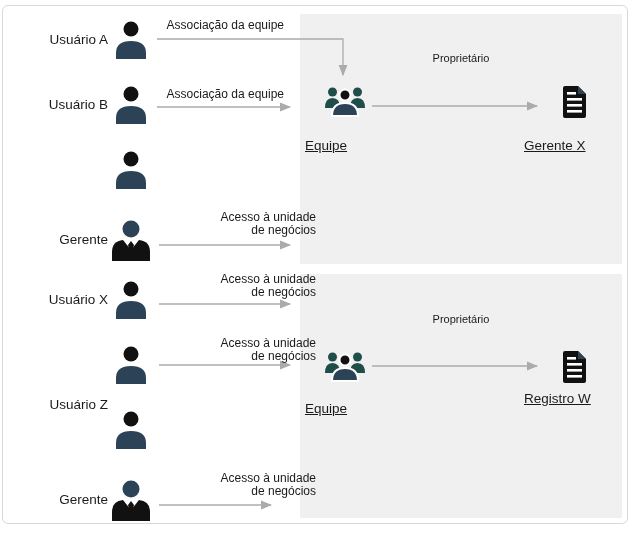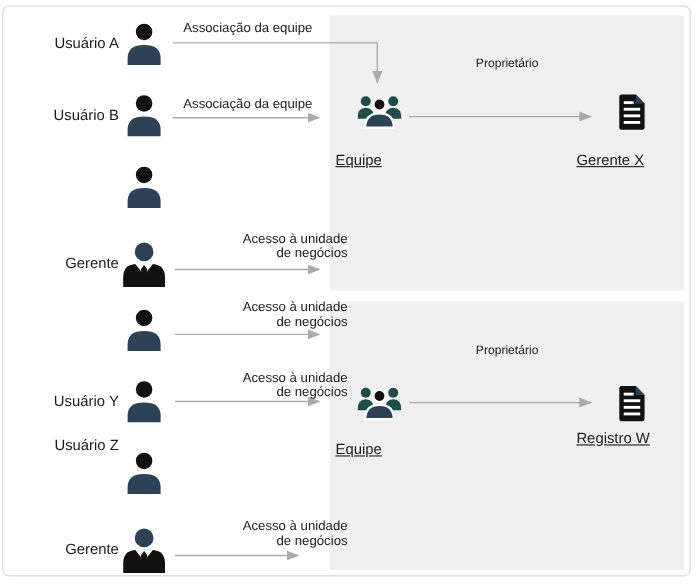--- a/index.html
+++ b/index.html
@@ -148,28 +148,28 @@
   <div class="row-label" style="top:231px">Gerente</div>
   <div class="person" style="left:109px;top:219px">
     <svg width="44" height="42" viewBox="0 0 44 42">
       <circle class="fill-navy" cx="22" cy="10" r="8.5"></circle>
       <path class="fill-black" d="M3,42 V33 Q3,22 14,21 H30 Q41,22 41,33 V42 Z"></path>
       <path d="M14,21 L30,21 L22,31 Z" fill="#fff"></path>
       <path class="fill-black" d="M22,22 L25,26 L22,37 L19,26 Z"></path>
     </svg>
   </div>
 
+  <div class="row-label" style="top:291px">Usuário X</div>
   <div class="person" style="left:112px;top:281px">
     <svg width="38" height="38" viewBox="0 0 38 38">
       <circle class="fill-black" cx="19" cy="8" r="7.5"></circle>
       <path class="fill-navy" d="M4,38 V32 Q4,20 19,20 Q34,20 34,32 V38 Z"></path>
     </svg>
   </div>
 
-  <div class="row-label" style="top:356px">Usuário Y</div>
   <div class="person" style="left:112px;top:346px">
     <svg width="38" height="38" viewBox="0 0 38 38">
       <circle class="fill-black" cx="19" cy="8" r="7.5"></circle>
       <path class="fill-navy" d="M4,38 V32 Q4,20 19,20 Q34,20 34,32 V38 Z"></path>
     </svg>
   </div>
 
   <div class="row-label" style="top:396px">Usuário Z</div>
   <div class="person" style="left:112px;top:411px">
     <svg width="38" height="38" viewBox="0 0 38 38">

